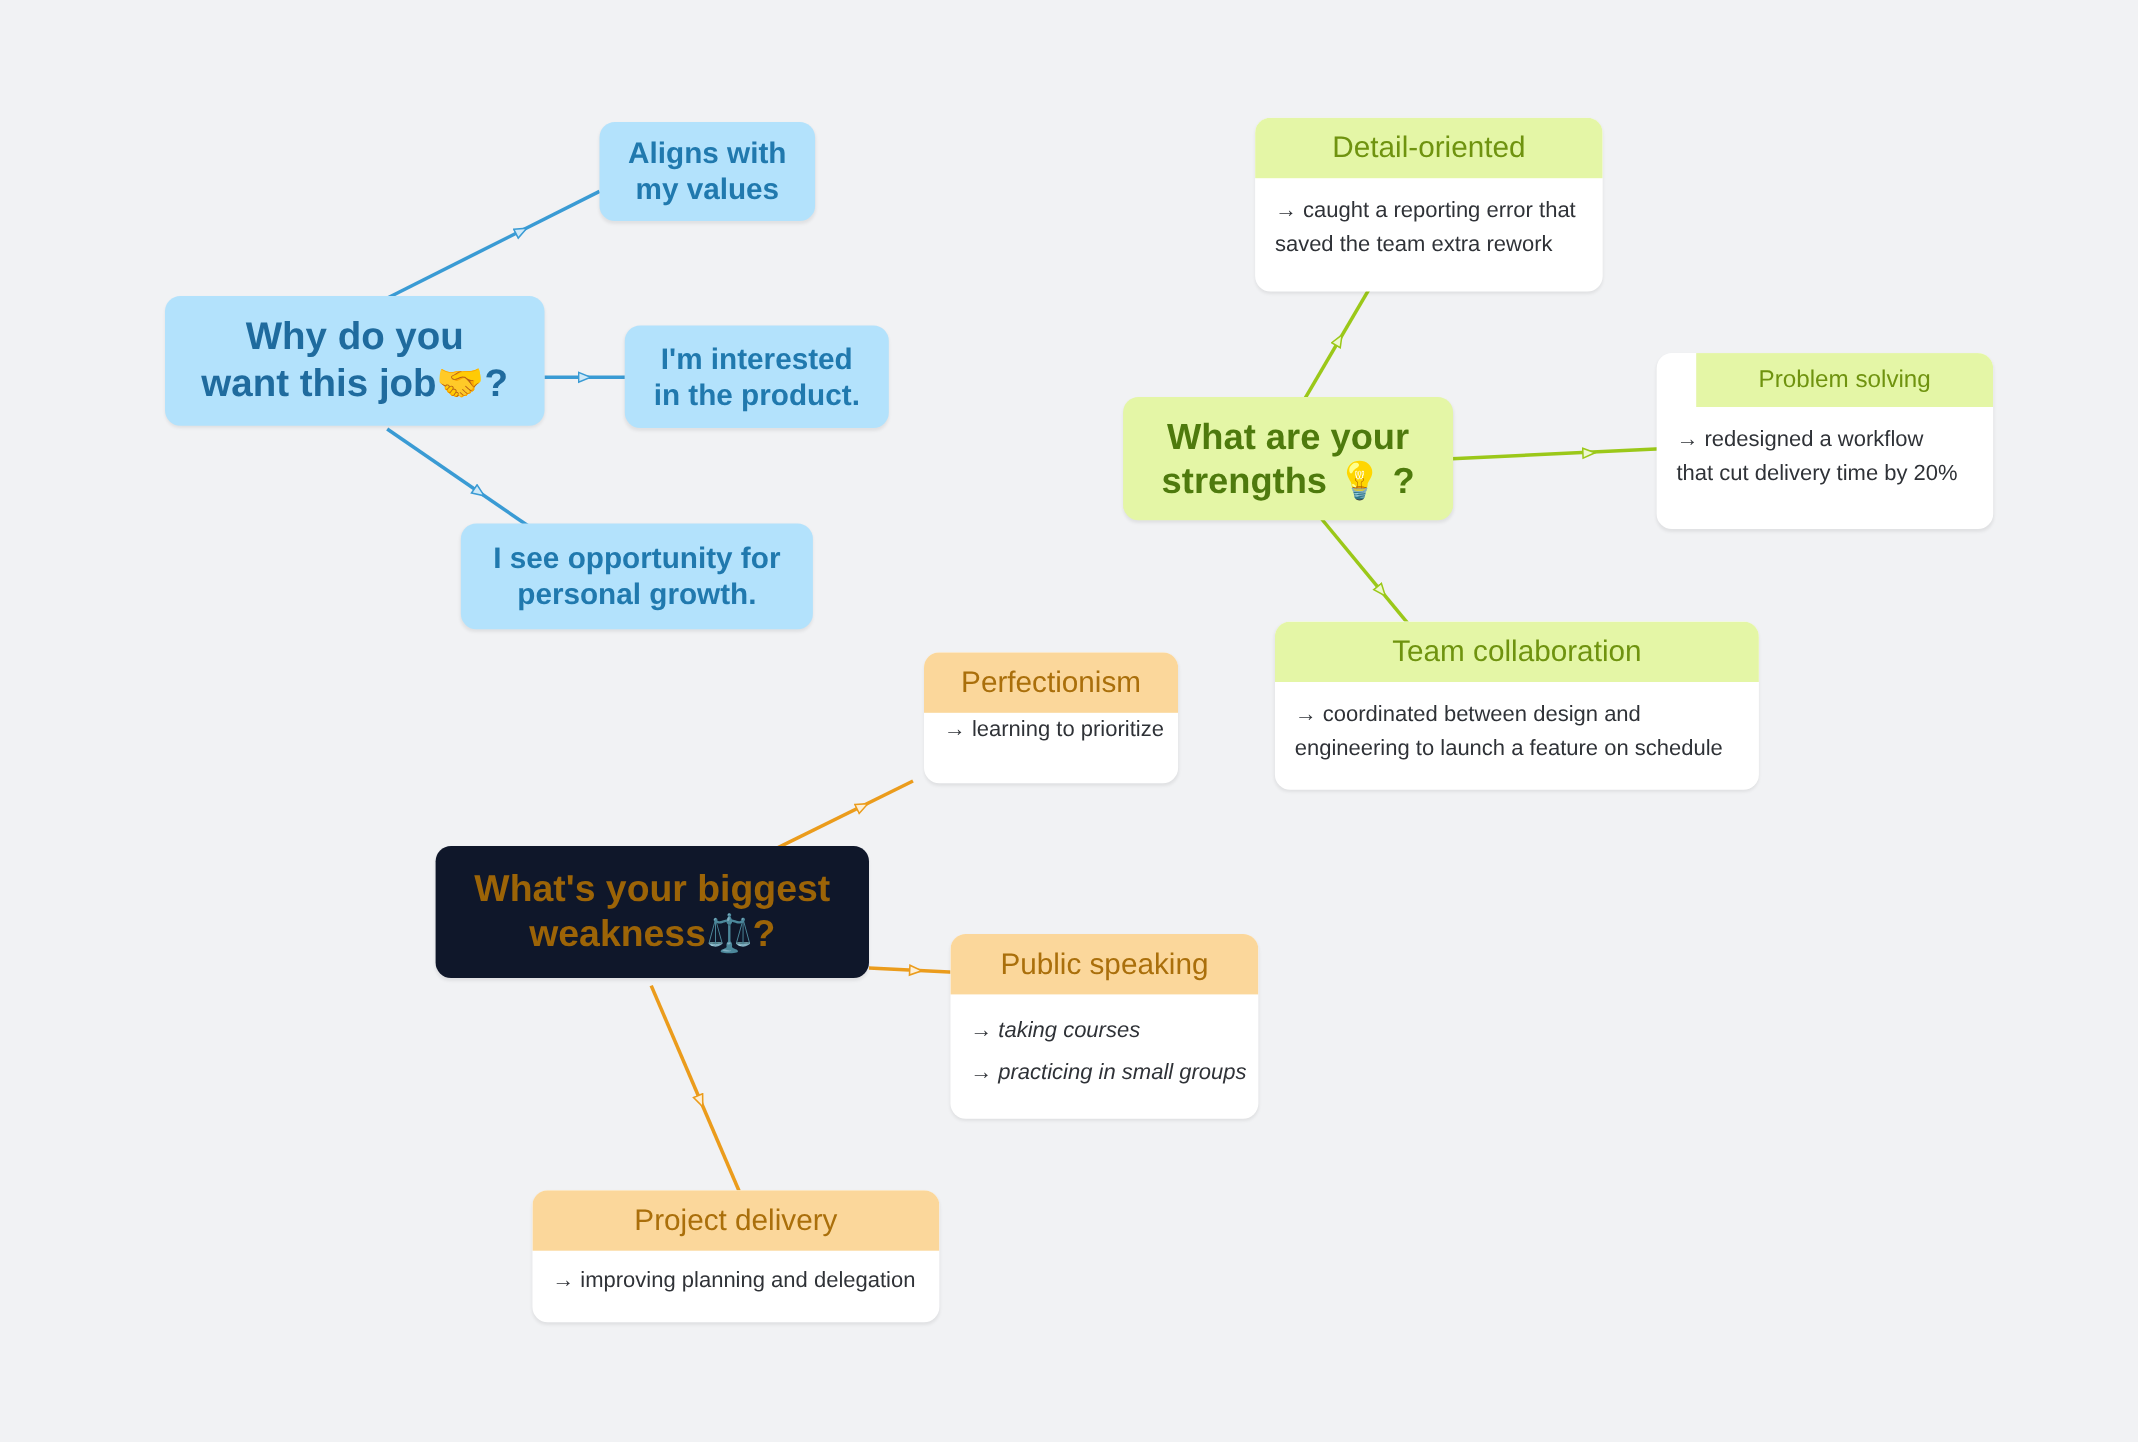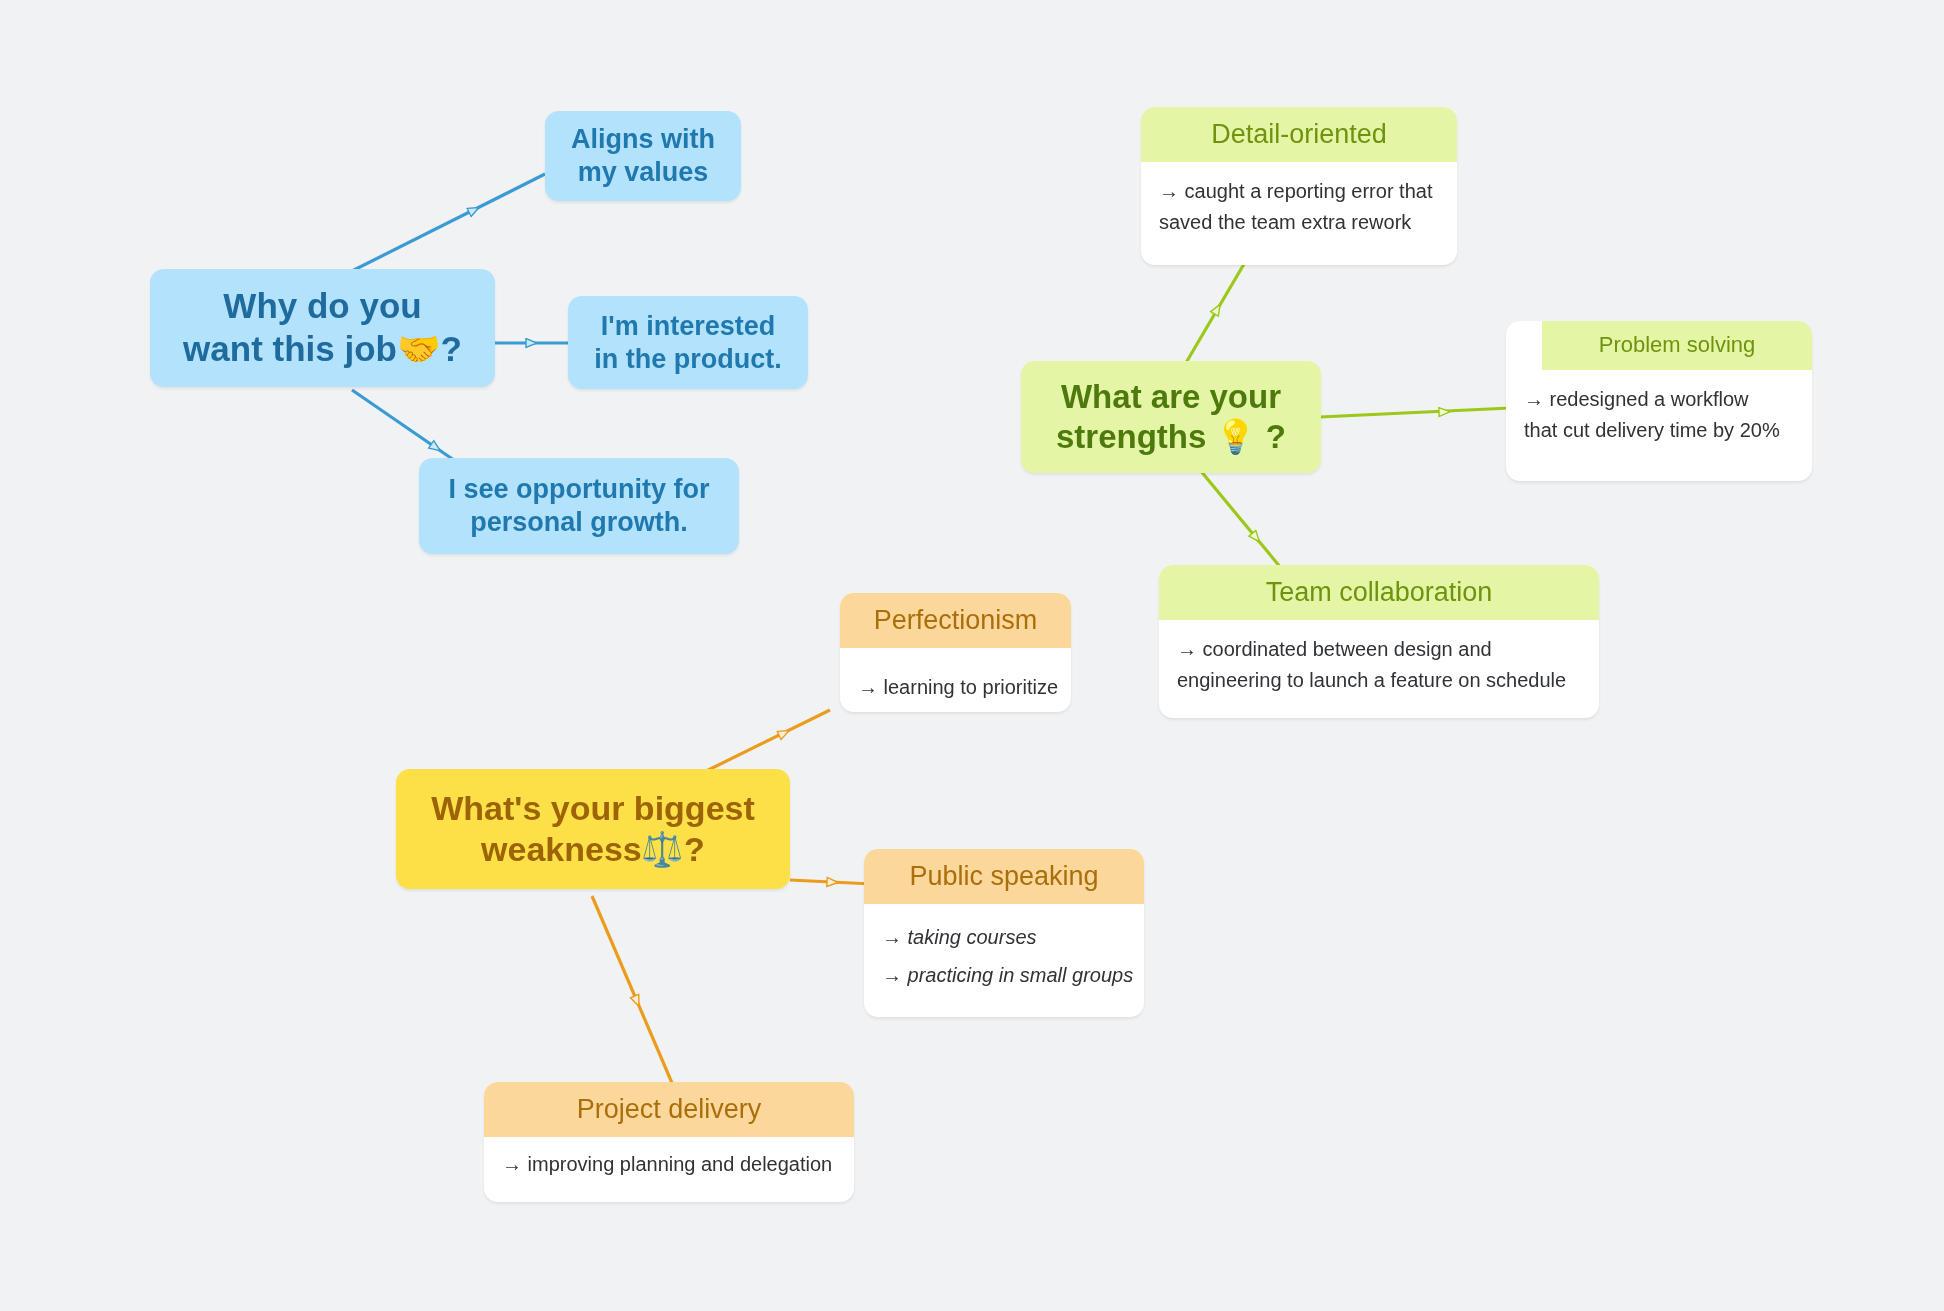--- a/index.html
+++ b/index.html
@@ -81,21 +81,21 @@
     background: #e4f6a6;
     color: #4e7a0d;
   }
   .green-head {
     background: #e4f6a6;
     color: #6f930f;
   }
 
   
   .orange-root {
-    background: #fde047;
+    background: #0f172a;
     color: #9c6407;
   }
   .orange-head {
     background: #fbd79b;
     color: #aa6f0b;
   }
 
   .emoji {
     font-family: "DejaVu Sans", sans-serif;
     font-weight: normal;
@@ -155,21 +155,21 @@
     </div>
   </div>
 
   <div class="node plain blue-leaf" style="left:568px; top:296px; width:240px; height:93px; font-size:27px;">
     <div>
       <span>I'm interested</span><br>
       <span>in the product.</span>
     </div>
   </div>
 
-  <div class="node plain blue-leaf" style="left:419px; top:458px; width:320px; height:96px; font-size:27px;">
+  <div class="node plain blue-leaf" style="left:419px; top:476px; width:320px; height:96px; font-size:27px;">
     <div>
       <span>I see opportunity for</span><br>
       <span>personal growth.</span>
     </div>
   </div>
 
   <div class="node plain green-root" style="left:1021px; top:361px; width:300px; height:112px; font-size:33px;">
     <div>
       <span>What are your</span><br>
       <span>strengths</span>
@@ -204,21 +204,21 @@
 
   <div class="node plain orange-root" style="left:396px; top:769px; width:394px; height:120px; font-size:34px;">
     <div>
       <span>What's your biggest</span><br>
       <span>weakness</span><span class="emoji">⚖️</span><span>?</span>
     </div>
   </div>
 
   <div class="node card" style="left:820px; top:593px; width:231px; height:119px;margin-left:20px;">
     <div class="card-head orange-head" style="font-size:27px;">Perfectionism</div>
-    <div class="card-body" style="padding-top:24px;">
+    <div class="card-body" style="padding-top:0;">
       <div class="bullet">→ learning to prioritize</div>
     </div>
   </div>
 
   <div class="node card" style="left:864px; top:849px; width:280px; height:168px;">
     <div class="card-head orange-head" style="font-size:27px;">Public speaking</div>
     <div class="card-body" style="line-height:1.9;font-style:italic;">
       <div class="bullet">→ taking courses</div>
       <div class="bullet">→ practicing in small groups</div>
     </div>

